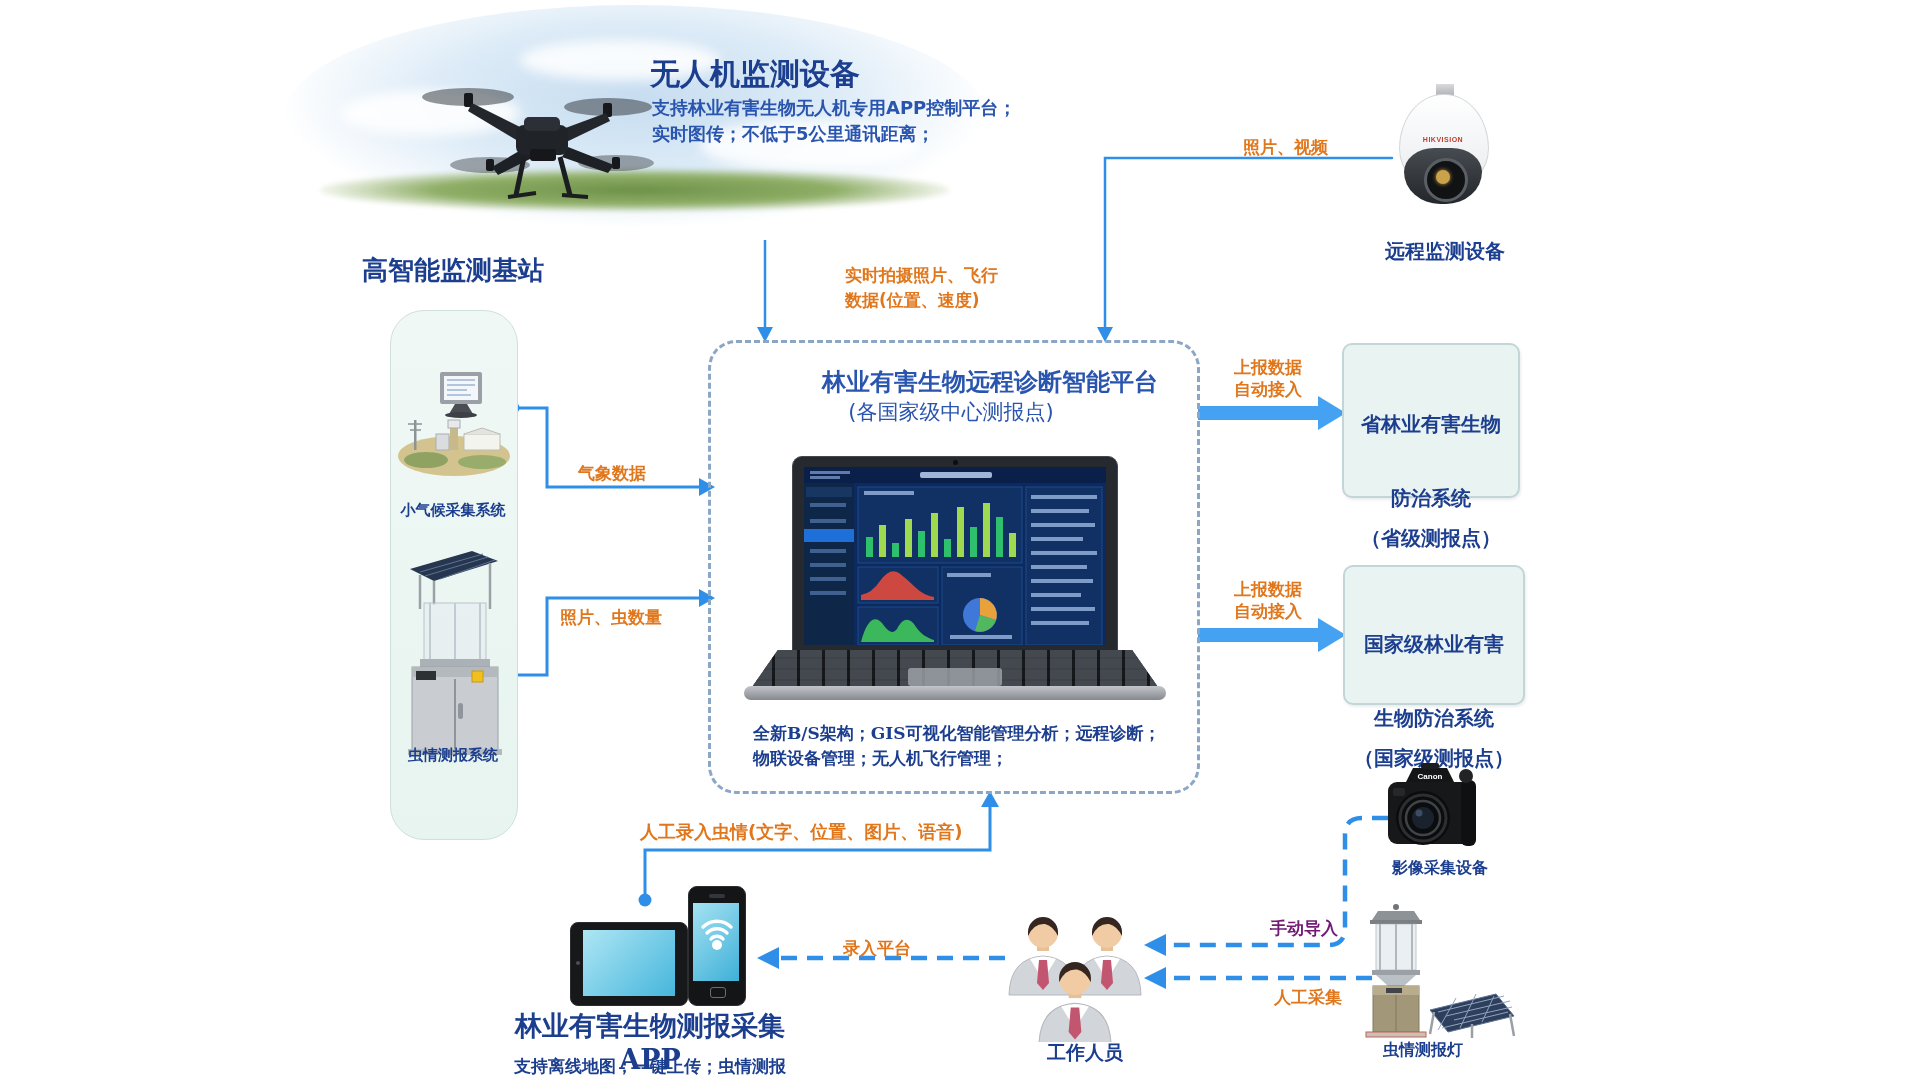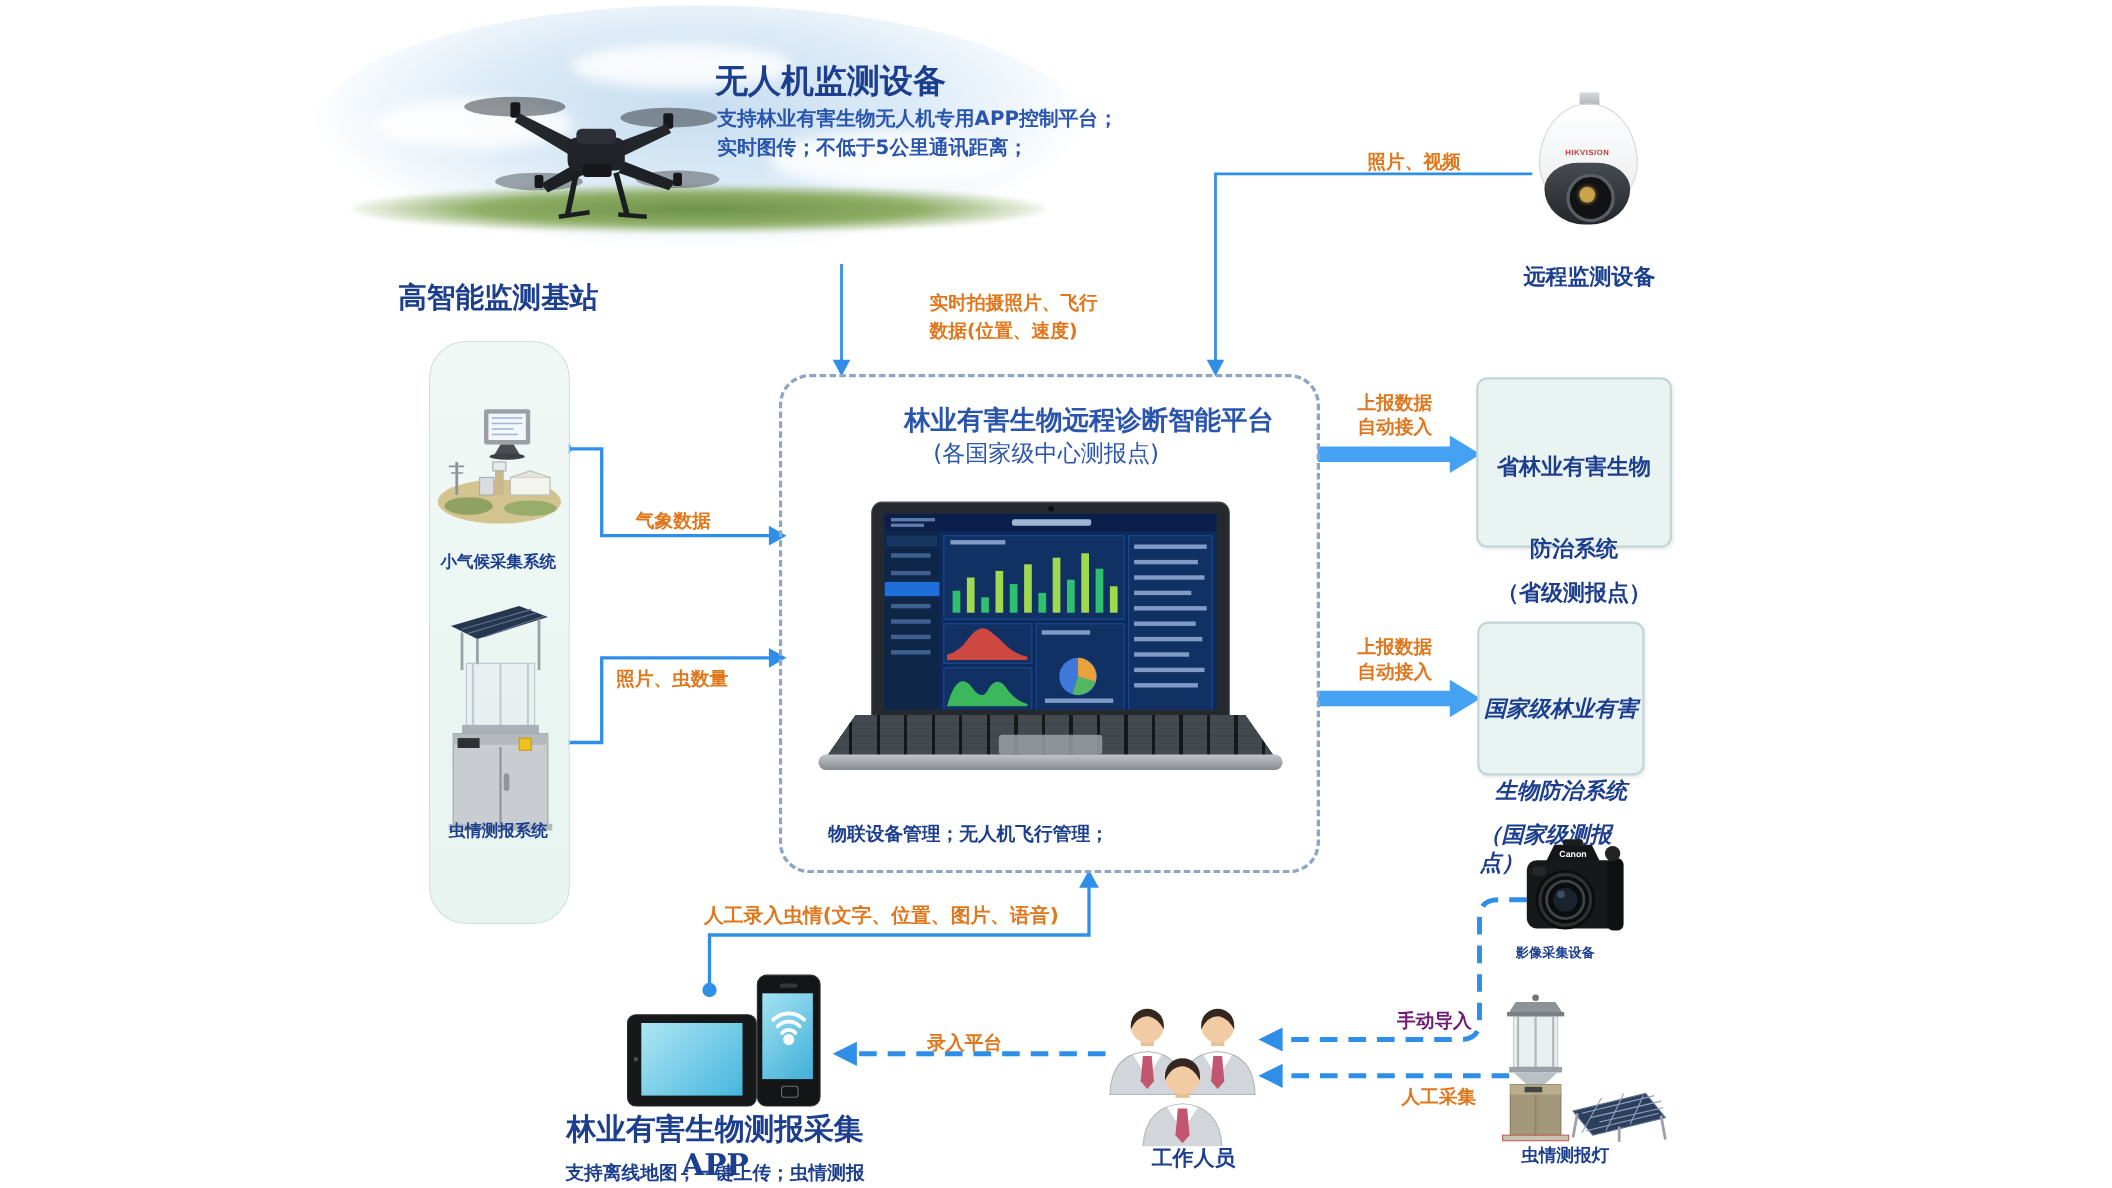--- a/index.html
+++ b/index.html
@@ -259,37 +259,38 @@
         <path d="M176,148 L176,131 A17,17 0 0 1 192,153 Z" fill="#e9a23b"></path>
         <path d="M176,148 L192,153 A17,17 0 0 1 171,164 Z" fill="#52b85f"></path>
         <rect x="146" y="168" width="62" height="4" fill="#7f9cc9"></rect>
       </svg>
     </div>
   </div>
   <div class="abs lap-base"></div>
   <div class="abs lap-pad"></div>
   <div class="abs lap-lip"></div>
 
+  <div class="abs t-serif" style="left:753px;top:722px;font-size:17px;font-weight:bold;">全新B/S架构；GIS可视化智能管理分析；远程诊断；</div>
   <div class="abs t-serif" style="left:753px;top:747px;font-size:17px;font-weight:bold;">物联设备管理；无人机飞行管理；</div>
 
   <div class="abs t-sans orange center" style="left:1218px;top:356px;width:100px;font-size:17px;line-height:22px;">
     <div>上报数据</div>
     <div>自动接入</div>
   </div>
   <div class="abs result-box" style="left:1342px;top:343px;width:178px;height:155px;padding-top:18px;box-sizing:border-box;">
     <div class="t-serif l">省林业有害生物</div>
     <div class="t-serif l">防治系统</div>
     <div class="t-serif l l3">（省级测报点）</div>
   </div>
 
   <div class="abs t-sans orange center" style="left:1218px;top:578px;width:100px;font-size:17px;line-height:22px;">
     <div>上报数据</div>
     <div>自动接入</div>
   </div>
-  <div class="abs result-box" style="left:1343px;top:565px;width:152px;height:140px;padding-top:16px;box-sizing:border-box;font-style:italic;">
+  <div class="abs result-box" style="left:1343px;top:565px;width:182px;height:140px;padding-top:16px;box-sizing:border-box;">
     <div class="t-serif l">国家级林业有害</div>
     <div class="t-serif l">生物防治系统</div>
     <div class="t-serif l l3">（国家级测报点）</div>
   </div>
 
   <div class="abs t-sans orange" style="left:640px;top:820px;font-size:18px;">人工录入虫情(文字、位置、图片、语音)</div>
 
   <div class="abs tablet">
     <div class="scr"></div>
     <div class="cam"></div>
@@ -338,21 +339,21 @@
     <rect x="78" y="20" width="15" height="66" rx="6" fill="#0f1012"></rect>
     <circle cx="83" cy="16" r="7" fill="#222325"></circle>
     <text x="47" y="19" text-anchor="middle" font-size="8" fill="#ffffff" font-family="'Liberation Sans',sans-serif" font-weight="bold">Canon</text>
     <circle cx="40" cy="58" r="27" fill="#0b0c0d"></circle>
     <circle cx="40" cy="58" r="23" fill="none" stroke="#2d2f32" stroke-width="3"></circle>
     <circle cx="40" cy="58" r="17" fill="none" stroke="#404347" stroke-width="2.5"></circle>
     <circle cx="40" cy="58" r="11" fill="#1a222e"></circle>
     <circle cx="36" cy="53" r="3.5" fill="#3c4c63"></circle>
     <rect x="10" y="28" width="12" height="8" rx="2" fill="#26272a"></rect>
   </svg>
-  <div class="abs t-serif" style="left:1378px;top:858px;width:110px;font-size:12px;text-align:left;">影像采集设备</div>
+  <div class="abs t-serif" style="left:1378px;top:858px;width:110px;font-size:16px;text-align:right;">影像采集设备</div>
 
   <svg class="abs" style="left:1364px;top:902px;" width="152" height="142" viewBox="0 0 152 142">
     <circle cx="32" cy="5" r="3" fill="#6f7478"></circle>
     <polygon points="14,9 50,9 56,18 8,18" fill="#8d9297"></polygon>
     <rect x="6" y="18" width="52" height="4" fill="#7a7f84"></rect>
     <rect x="12" y="22" width="40" height="46" fill="#dde6ea" opacity=".6" stroke="#9aa2a8"></rect>
     <path d="M16,22 V68 M32,22 V68 M48,22 V68" stroke="#b0b8be" stroke-width="2"></path>
     <rect x="8" y="68" width="48" height="5" fill="#9aa0a6"></rect>
     <polygon points="12,73 52,73 40,84 24,84" fill="#b9c0c6"></polygon>
     <rect x="9" y="84" width="46" height="46" fill="#a39779" stroke="#837a60"></rect>

